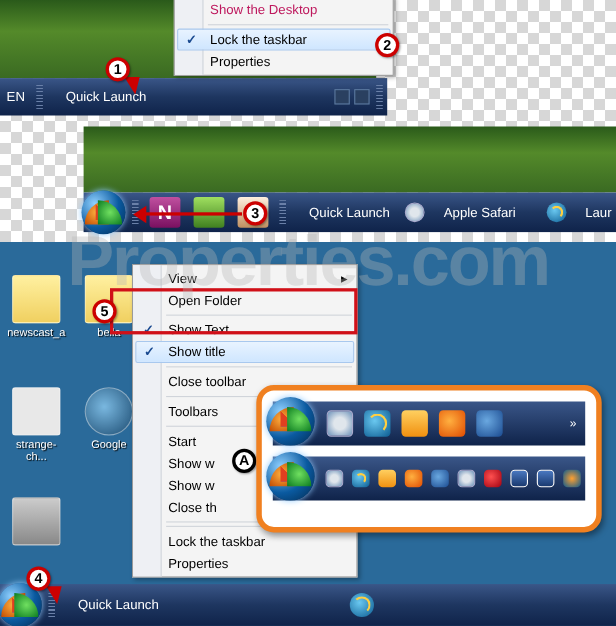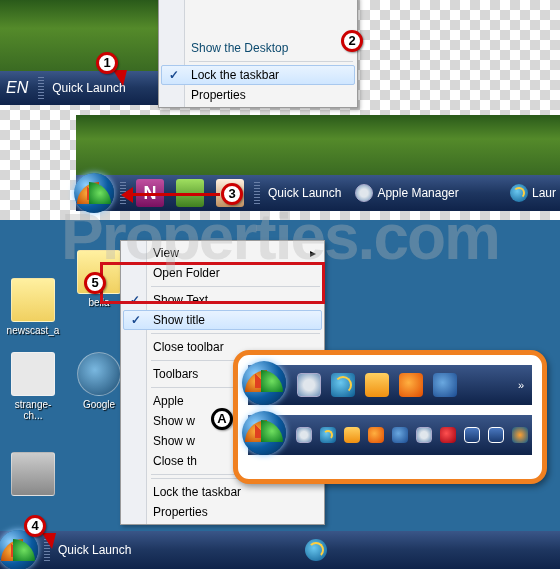--- a/index.html
+++ b/index.html
@@ -12,22 +12,22 @@
     background-size:20px 20px; background-position:0 0,0 10px,10px -10px,-10px 0;
     background-color:#fff; }
   .watermark { position:absolute; top:200px; left:0; right:0; font-size:64px; font-weight:bold;
     color:rgba(180,180,180,.35); text-align:center; letter-spacing:-2px; pointer-events:none; z-index:50; }
 
   
   .panel { position:absolute; }
   .grass { background: linear-gradient(#2a5a1a,#548a2a 40%,#3a6a22); }
   .taskbar { background: linear-gradient(#3a5688,#1e3660 50%,#0f234a); height:34px; display:flex; align-items:center; color:#fff; font-size:12px; }
   .taskbar .handle { width:6px; height:22px; margin:0 4px; background:repeating-linear-gradient(#6a80a8 0 1px,transparent 1px 3px); }
-  .taskbar .ql { padding:0 4px; white-space:nowrap; }
-  .lang { font-size:16px; padding:0 6px;font-style:italic; }
+  .taskbar .ql { padding:0 4px; white-space:nowrap;margin-left:13px; }
+  .lang { font-size:12px; padding:0 6px; }
   .tray-sq { width:14px; height:14px; margin:0 2px; background:#2a4060; border:1px solid #5a78a0; }
 
   
   .orb { width:40px; height:40px; border-radius:50%; position:absolute;
     background: radial-gradient(circle at 30% 30%,#8fd0ff,#0a5aa0 55%,#022a50);
     box-shadow:0 0 6px #8fcaff; overflow:hidden; }
   .orb::before,.orb::after { content:""; position:absolute; width:22px; height:22px; }
   .orb::before { left:3px; top:9px; background:radial-gradient(circle,#ffb040,#c04a00); border-top-left-radius:22px;}
   .orb::after  { right:3px; top:9px; background:radial-gradient(circle,#70e060,#0a7a20); border-top-right-radius:22px;}
   .orb .flag { position:absolute; width:14px; height:14px; background:
@@ -101,21 +101,21 @@
     <span class="ql">Quick Launch</span>
     <span style="flex:1"></span>
     <span class="tray-sq"></span>
     <span class="tray-sq"></span>
     <span class="handle"></span>
   </div>
 </div>
 
 <div class="menu" style="left:158px; top:-4px; width:200px; padding:2px;">
   <div class="gutter"></div>
-  <div class="menu-item truncated" style="color:#0c4a6e;margin-top:39px;"><span>Show the Desktop</span></div>
+  <div class="menu-item truncated" style="color:#be185d;"><span>Show the Desktop</span></div>
   <div class="menu-sep"></div>
   <div class="menu-item sel">
     <span class="check">✓</span>
     <span>Lock the taskbar</span>
   </div>
   <div class="menu-item"><span>Properties</span></div>
 </div>
 
 <div class="badge" style="left:96px; top:52px;">1</div>
 <div class="arrow-red" style="left:113px; top:70px;"></div>
@@ -128,33 +128,33 @@
         <div class="flag"></div>
       </div>
     <span class="handle"></span>
     <div class="tb2-ico n-onenote">N</div>
     <div class="tb2-ico n-green"></div>
     <div class="tb2-ico n-mail"></div>
     <span class="handle"></span>
     <span class="ql">Quick Launch</span>
     <span style="width:10px"></span>
     <span class="ico i-safari" style="width:18px;height:18px;"></span>
-    <span class="ql">Apple Manager</span>
+    <span class="ql">Apple Safari</span>
     <span style="flex:1"></span>
     <span class="ico i-ie" style="width:18px;height:18px;"></span>
     <span class="ql">Laur</span>
   </div>
 </div>
 <div class="badge" style="left:221px; top:183px;">3</div>
 <div style="position:absolute;left:130px;top:193px;width:90px;height:3px;background:#c00;"></div>
 <div style="position:absolute;left:121px;top:187px;border-top:8px solid transparent;border-bottom:8px solid transparent;border-right:12px solid #c00;"></div>
 
 <div class="panel desk" style="left:0; top:220px; width:560px; height:349px;">
 
-  <div class="dicon folder" style="left:6px; top:30px;margin-top:28px;">
+  <div class="dicon folder" style="left:6px; top:30px;">
     <div class="box"></div>
     <span>newscast_a</span>
   </div>
   <div class="dicon folder" style="left:72px; top:30px;">
     <div class="box"></div>
     <span>bella</span>
   </div>
   <div class="dicon globe" style="left:72px; top:132px;">
     <div class="box"></div>
     <span>Google</span>
@@ -172,21 +172,21 @@
     <div class="menu-item"><span>View</span><span class="submenu-arrow">▸</span></div>
     <div class="menu-item"><span>Open Folder</span></div>
     <div class="menu-sep"></div>
     <div class="menu-item"><span class="check">✓</span><span>Show Text</span></div>
     <div class="menu-item sel"><span class="check">✓</span><span>Show title</span></div>
     <div class="menu-sep"></div>
     <div class="menu-item"><span>Close toolbar</span></div>
     <div class="menu-sep"></div>
     <div class="menu-item"><span>Toolbars</span></div>
     <div class="menu-sep"></div>
-    <div class="menu-item"><span>Apple</span></div>
+    <div class="menu-item"><span>Start</span></div>
     <div class="menu-item"><span>Show w</span></div>
     <div class="menu-item"><span>Show w</span></div>
     <div class="menu-item"><span>Close th</span></div>
     <div class="menu-sep"></div>
     <div class="menu-sep"></div>
     <div class="menu-item"><span>Lock the taskbar</span></div>
     <div class="menu-item"><span>Properties</span></div>
   </div>
 
   <div class="taskbar" style="position:absolute;left:0;right:0;bottom:0;height:38px;">

